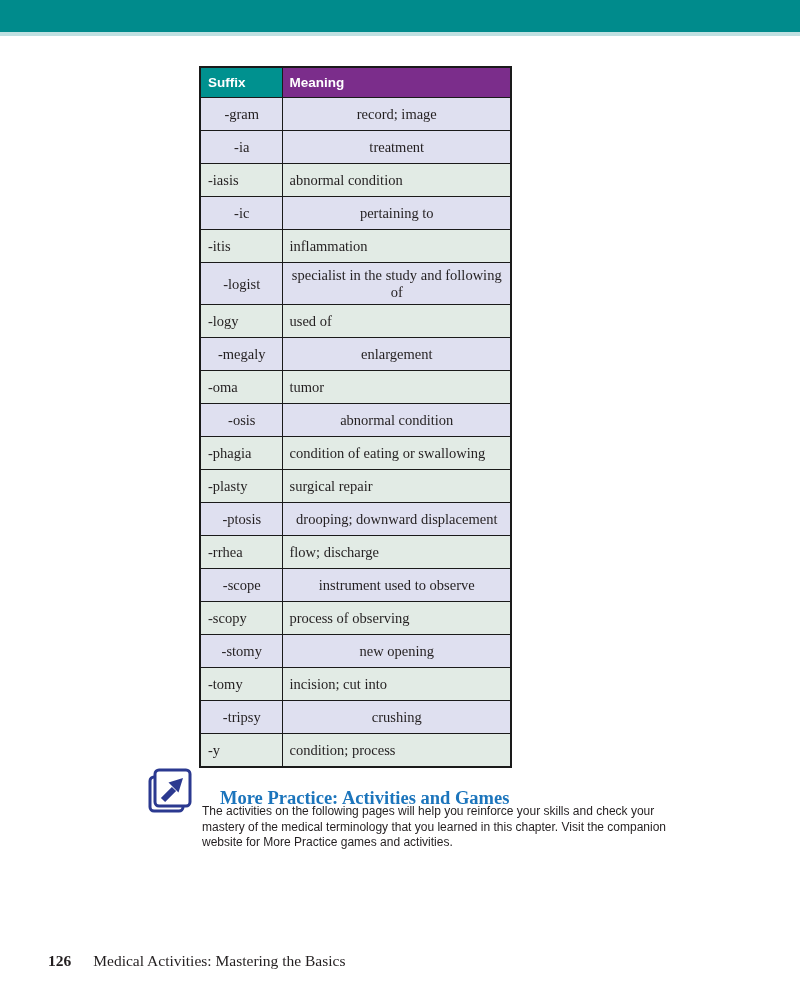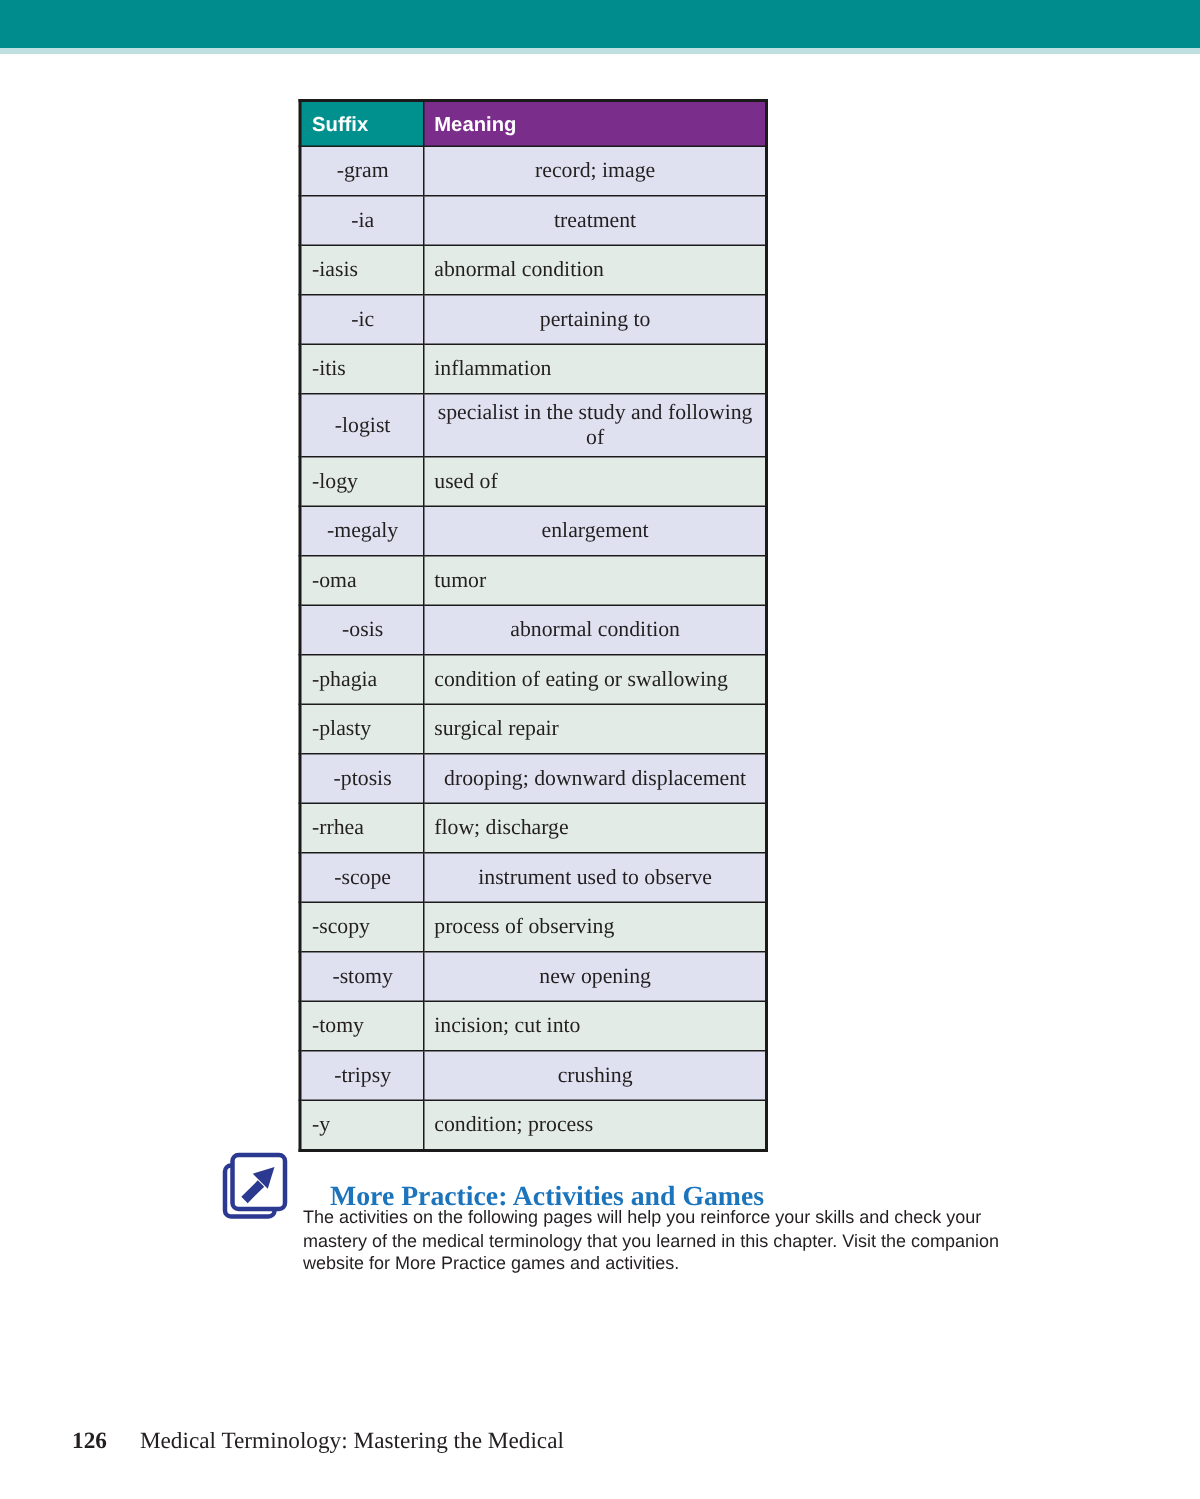--- a/index.html
+++ b/index.html
@@ -208,16 +208,16 @@
     <rect x="8" y="3" width="35" height="36" rx="4" fill="#ffffff" stroke="#2B3990" stroke-width="3"></rect>
     <line x1="16" y1="33" x2="27" y2="22" stroke="#2B3990" stroke-width="6"></line>
     <polygon points="36,11 31.5,25.5 21.5,15.5" fill="#2B3990"></polygon>
   </svg>
 
   <h2 class="mp-title">More Practice: Activities and Games</h2>
 
   <p class="mp-body">The activities on the following pages will help you reinforce your skills and check your mastery of the medical terminology that you learned in this chapter. Visit the companion website for More Practice games and activities.</p>
 
   <div class="footer">
-    <span class="page-number">126</span><span class="book-title">Medical Terminology: Mastering the Medical</span>
+    <span class="page-number">126</span><span class="book-title">Medical Activities: Mastering the Basics</span>
   </div>
 
 </div>
 
 </body></html>

